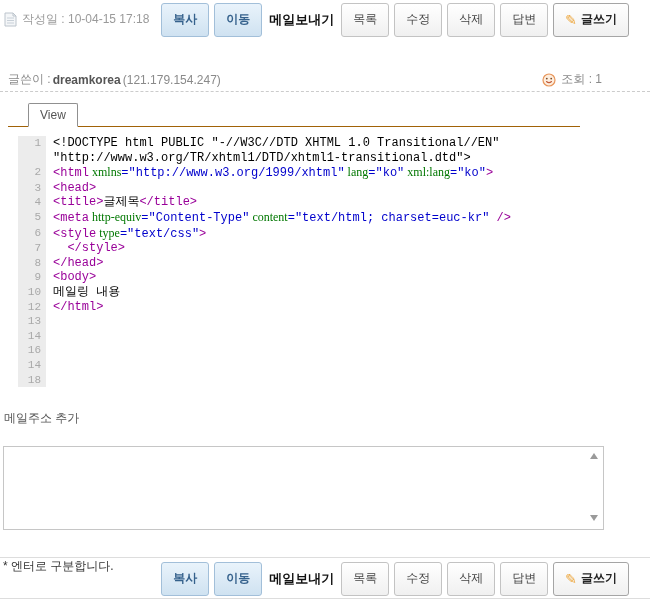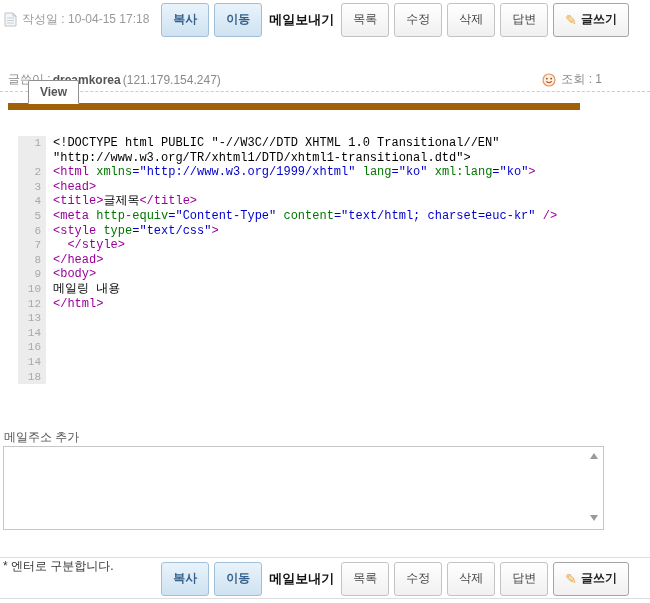--- a/index.html
+++ b/index.html
@@ -33,41 +33,41 @@
           border:1px solid #c3c3c3; border-radius:3px; padding:3px 9px; cursor:pointer; }
 
   
   .author-row { position:absolute; top:68px; left:0; right:0; height:24px;
                 border-bottom:1px dashed #ccc; display:flex; align-items:center;
                 padding:0 48px 0 8px; font-size:12px; color:#8a8a8a; }
   .author-name { color:#555; font-weight:bold; margin:0 2px; }
   .views { margin-left:auto; display:flex; align-items:center; gap:5px; }
 
   
-  .tab-strip { position:absolute; top:87px; left:8px; width:572px; height:23px;
-               border-bottom:7px solid #a16207;font-weight:bold; }
+  .tab-strip { position:absolute; top:104px; left:8px; width:572px; height:23px;
+               border-bottom:1px solid #a16207; }
   .tab { position:absolute; left:20px; bottom:-1px; background:#fff; border:1px solid #909090;
          border-bottom:1px solid #fff; padding:4px 11px; font-size:12px; color:#555;
          border-radius:2px 2px 0 0; cursor:pointer; }
 
   
   .code-area { position:absolute; top:136px; left:18px; width:605px;
                font-family:"Liberation Mono","DejaVu Sans Mono",monospace;
                font-size:12px; line-height:14.6px; }
   .code-row { display:flex; }
   .gut { width:28px; flex:none; background:#ececec; color:#a9a9a9; text-align:right;
          padding-right:5px; font-size:11px; }
   .code-line { padding-left:7px; white-space:pre; }
   .tk-t { color:var(--syntax-tag); }
-  .tk-a { color:var(--syntax-attr); }
+  .tk-a { color:var(--syntax-attr);font-family:Liberation Serif, serif; }
   .tk-v { color:var(--syntax-value); }
   .tk-p { color:#000; }
 
   
-  .mail-label { position:absolute; top:429px; left:4px; font-size:12px; color:#555; }
+  .mail-label { position:absolute; top:410px; left:4px; font-size:12px; color:#555; }
   .mail-box { position:absolute; top:446px; left:3px; width:601px; height:84px;
               border:1px solid #c6c6c6; background:#fff; }
   .mail-box textarea { width:100%; height:100%; border:none; outline:none; resize:none;
                        padding:4px 18px 4px 6px; font-size:12px;
                        font-family:"Liberation Sans","DejaVu Sans",sans-serif; }
   .arr { position:absolute; right:5px; width:0; height:0;
          border-left:4px solid transparent; border-right:4px solid transparent; }
   .arr-up { top:6px; border-bottom:6px solid #9a9a9a; }
   .arr-down { bottom:8px; border-top:6px solid #9a9a9a; }
   .mail-note { position:absolute; top:558px; left:3px; font-size:12px; color:#333; }

